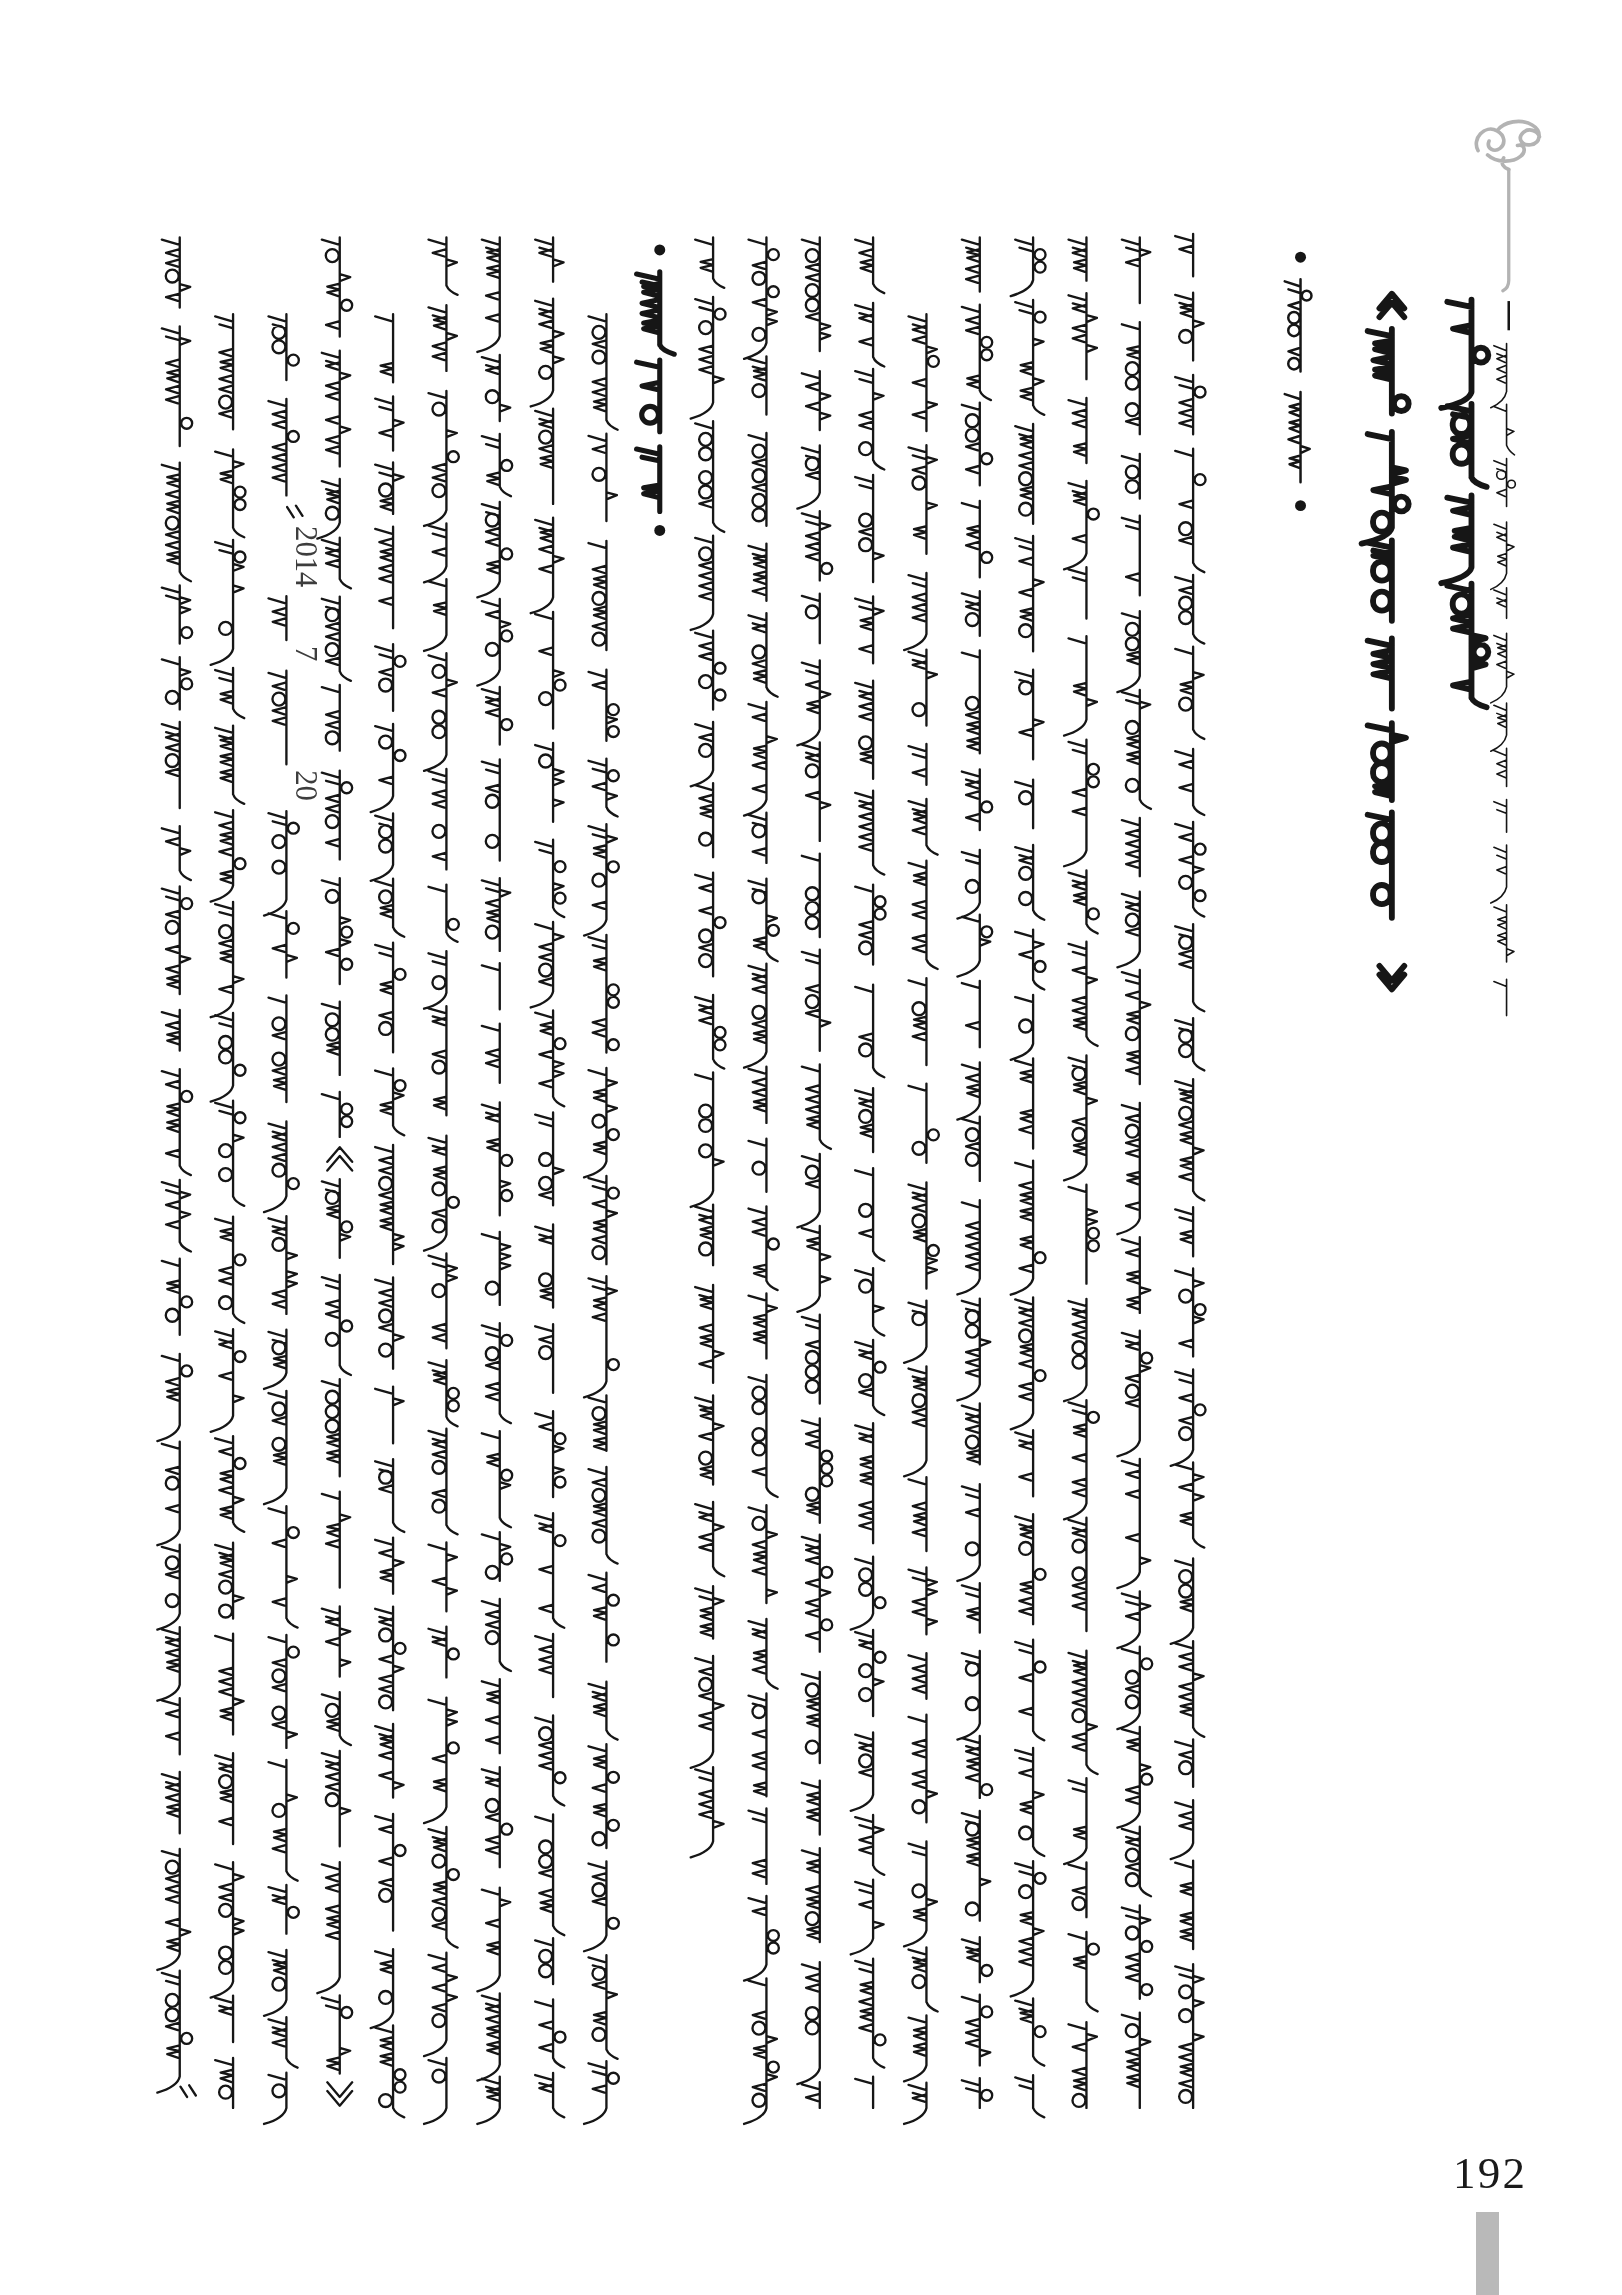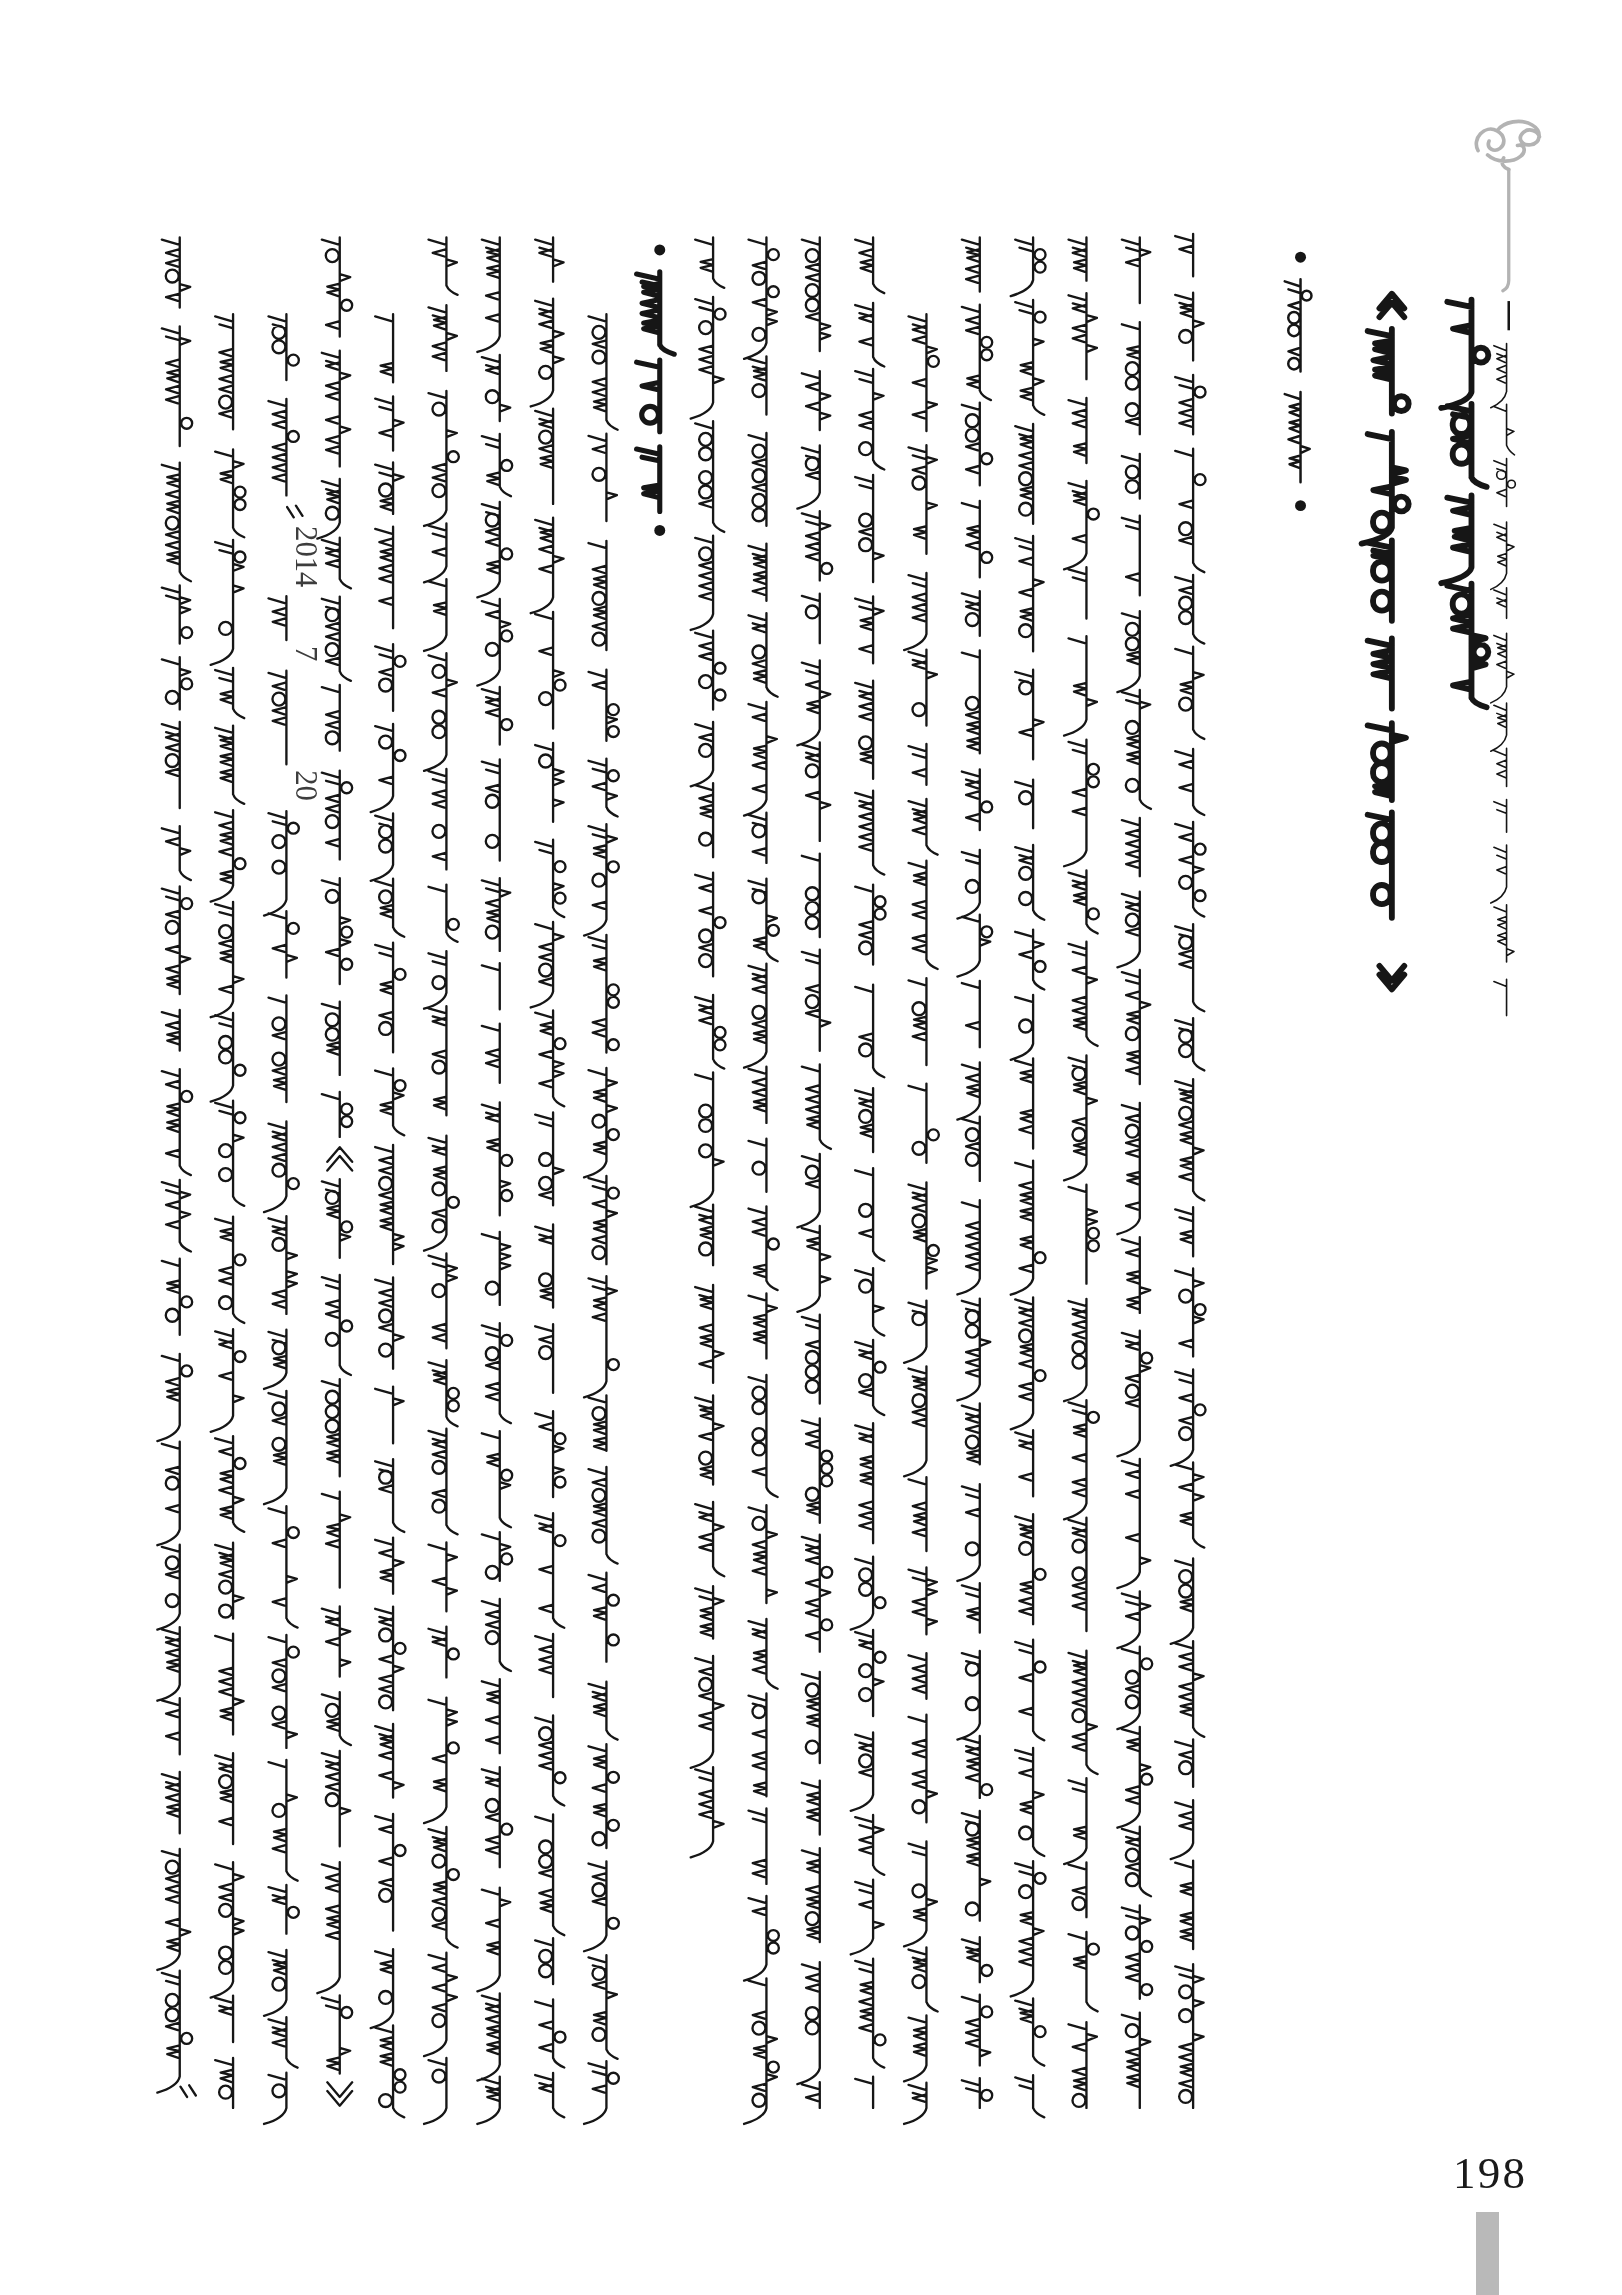--- a/index.html
+++ b/index.html
@@ -93,16 +93,16 @@
         <text transform="translate(405 1054) rotate(90)" font-family="&quot;Liberation Serif&quot;,&quot;DejaVu Serif&quot;,serif" font-size="42" fill="#3d3d3d">20</text>
         <path d="M 392 430 L 392 520.0180248403922 M 367.5 433 L 392 440 M 373.3 444 L 391.3 449 M 390.6 454.8 a 8.8 8.8 0 1 0 -17.7 0 a 8.8 8.8 0 1 0 17.7 0 M 390.6 474.6 a 8.8 8.8 0 1 0 -17.7 0 a 8.8 8.8 0 1 0 17.7 0 M 409.0 492.9 a 7.5 7.5 0 1 0 -15.0 0 a 7.5 7.5 0 1 0 15.0 0M 392 545.7921383548528 L 392 678 M 367.5 548.7921383548528 L 392 555.7921383548528 M 392 561.8 L 373.3 566.8 L 389.3 571.8 M 392 575.8 L 373.3 580.8 L 389.3 585.8 M 409.0 597.3 a 7.5 7.5 0 1 0 -15.0 0 a 7.5 7.5 0 1 0 15.0 0 M 392 606.8 L 373.3 611.8 L 389.3 616.8 M 392 620.8 L 373.3 625.8 L 389.3 630.8 M 392 634.8 L 373.3 639.8 L 389.3 644.8 M 392 648.8 L 373.3 653.8 L 389.3 658.8 M 393 694 L 402 708 M 405 692 L 414 706M 392 816 L 392 876 M 367.5 819 L 392 826 M 392 832.0 L 373.3 837.0 L 389.3 842.0 M 392 846.0 L 373.3 851.0 L 389.3 856.0M 392 918 L 392 1046 M 367.5 921 L 392 928 M 392 934.0 L 373.3 939.0 L 389.3 944.0 M 390.6 956.8 a 8.8 8.8 0 1 0 -17.7 0 a 8.8 8.8 0 1 0 17.7 0 M 392 967.7 L 373.3 972.7 L 389.3 977.7 M 392 981.7 L 373.3 986.7 L 389.3 991.7M 392 1110 L 392 1231.0189396701753 M 367.5 1113 L 392 1120 M 373.3 1124 L 391.3 1129 M 409.0 1133.5 a 7.5 7.5 0 1 0 -15.0 0 a 7.5 7.5 0 1 0 15.0 0 M 390.6 1151.8 a 8.8 8.8 0 1 0 -17.7 0 a 8.8 8.8 0 1 0 17.7 0 M 390.6 1186.7 a 8.8 8.8 0 1 0 -17.7 0 a 8.8 8.8 0 1 0 17.7 0 M 392 1231.0189396701753 Q 389 1245.0189396701753 361.4 1253.0189396701753M 392 1247.1503124125302 L 392 1337.888137683738 M 367.5 1250.1503124125302 L 392 1257.1503124125302 M 409.0 1270.6 a 7.5 7.5 0 1 0 -15.0 0 a 7.5 7.5 0 1 0 15.0 0 M 392 1292.9 L 373.3 1297.9 L 389.3 1302.9 M 392 1306.9 L 406.3 1310.9 L 393.7 1315.9M 392 1362.4930439344607 L 392 1508.2745830006897 M 367.5 1365.4930439344607 L 392 1372.4930439344607 M 390.6 1401.2 a 8.8 8.8 0 1 0 -17.7 0 a 8.8 8.8 0 1 0 17.7 0 M 392 1412.1 L 373.3 1417.1 L 389.3 1422.1 M 390.6 1449.5 a 8.8 8.8 0 1 0 -17.7 0 a 8.8 8.8 0 1 0 17.7 0 M 392 1460.4 L 373.3 1465.4 L 389.3 1470.4 M 392 1474.4 L 375.0 1478.4 L 392 1482.4 L 375.0 1486.4 L 390.0 1491.4M 392 1534.8022975847125 L 392 1637.0001017795876 M 367.5 1537.8022975847125 L 392 1544.8022975847125 M 373.3 1548.8022975847125 L 391.3 1553.8022975847125 M 392 1550.8 L 373.3 1555.8 L 389.3 1560.8 M 392 1564.8 L 373.3 1569.8 L 389.3 1574.8 M 392 1578.8 L 373.3 1583.8 L 389.3 1588.8 M 390.6 1601.6 a 8.8 8.8 0 1 0 -17.7 0 a 8.8 8.8 0 1 0 17.7 0 M 409.0 1620.0 a 7.5 7.5 0 1 0 -15.0 0 a 7.5 7.5 0 1 0 15.0 0 M 392 1637.0001017795876 Q 389 1651.0001017795876 361.4 1659.0001017795876M 392 1664.4021830419078 L 392 1798.2257188614458 M 367.5 1667.4021830419078 L 392 1674.4021830419078 M 373.3 1678.4021830419078 L 391.3 1683.4021830419078 M 392 1680.4 L 373.3 1685.4 L 389.3 1690.4 M 390.6 1703.2 a 8.8 8.8 0 1 0 -17.7 0 a 8.8 8.8 0 1 0 17.7 0 M 392 1714.1 L 406.3 1718.1 L 393.7 1723.1 M 392 1739.6 L 406.3 1743.6 L 393.7 1748.6 M 392 1752.6 L 406.3 1756.6 L 393.7 1761.6 M 392 1765.6 L 373.3 1770.6 L 389.3 1775.6 M 392 1779.6 L 373.3 1784.6 L 389.3 1789.6M 392 1819.8653006935492 L 392 1878.9531214195304 M 367.5 1822.8653006935492 L 392 1829.8653006935492 M 373.3 1833.8653006935492 L 391.3 1838.8653006935492 M 390.6 1844.7 a 8.8 8.8 0 1 0 -17.7 0 a 8.8 8.8 0 1 0 17.7 0 M 392 1855.6 L 375.0 1859.6 L 392 1863.6 L 375.0 1867.6 L 390.0 1872.6 M 392 1878.9531214195304 Q 389 1892.9531214195304 361.4 1900.9531214195304M 392 1903.5725059914403 L 392 2036.6856866744347 M 367.5 1906.5725059914403 L 392 1913.5725059914403 M 390.6 1928.4 a 8.8 8.8 0 1 0 -17.7 0 a 8.8 8.8 0 1 0 17.7 0 M 392 1939.3 L 373.3 1944.3 L 389.3 1949.3 M 390.6 1976.7 a 8.8 8.8 0 1 0 -17.7 0 a 8.8 8.8 0 1 0 17.7 0 M 392 1987.6 L 375.0 1991.6 L 392 1995.6 L 375.0 1999.6 L 390.0 2004.6 M 392 2036.6856866744347 Q 389 2050.6856866744347 361.4 2058.6856866744347M 392 2061.4414438526146 L 392 2214.5880645667203 M 367.5 2064.4414438526146 L 392 2071.4414438526146 M 409.0 2097.5 a 7.5 7.5 0 1 0 -15.0 0 a 7.5 7.5 0 1 0 15.0 0 M 392 2107.0 L 373.3 2112.0 L 389.3 2117.0 M 392 2156.8 L 406.3 2160.8 L 393.7 2165.8 M 392 2187.4 L 373.3 2192.4 L 389.3 2197.4 M 392 2214.5880645667203 Q 395 2222.5880645667203 407.3 2227.5880645667203M 392 2237.7477490021847 L 392 2392.2266539656557 M 367.5 2240.7477490021847 L 392 2247.7477490021847 M 409.0 2261.2 a 7.5 7.5 0 1 0 -15.0 0 a 7.5 7.5 0 1 0 15.0 0 M 392 2270.7 L 373.3 2275.7 L 389.3 2280.7 M 390.6 2293.6 a 8.8 8.8 0 1 0 -17.7 0 a 8.8 8.8 0 1 0 17.7 0 M 392 2304.5 L 373.3 2309.5 L 389.3 2314.5 M 390.6 2344.6 a 8.8 8.8 0 1 0 -17.7 0 a 8.8 8.8 0 1 0 17.7 0 M 392 2355.5 L 373.3 2360.5 L 389.3 2365.5 M 392 2369.5 L 406.3 2373.5 L 393.7 2378.5M 392 2408.8256487608887 L 392 2561.0124053163454 M 367.5 2411.8256487608887 L 392 2418.8256487608887 M 392 2455.9 L 406.3 2459.9 L 393.7 2464.9 M 390.6 2477.8 a 8.8 8.8 0 1 0 -17.7 0 a 8.8 8.8 0 1 0 17.7 0 M 392 2503.0 L 375.0 2507.0 L 392 2511.0 L 375.0 2515.0 L 390.0 2520.0 M 392 2525.0 L 373.3 2530.0 L 389.3 2535.0 M 392 2561.0124053163454 Q 395 2569.0124053163454 407.3 2574.0124053163454M 392 2579.777226950042 L 392 2646.498559155967 M 367.5 2582.777226950042 L 392 2589.777226950042 M 373.3 2593.777226950042 L 391.3 2598.777226950042 M 392 2595.8 L 373.3 2600.8 L 389.3 2605.8 M 409.0 2617.3 a 7.5 7.5 0 1 0 -15.0 0 a 7.5 7.5 0 1 0 15.0 0M 392 2668.764485525433 L 392 2736.87280251598 M 367.5 2671.764485525433 L 392 2678.764485525433 M 373.3 2682.764485525433 L 391.3 2687.764485525433 M 392 2684.8 L 375.0 2688.8 L 392 2692.8 L 375.0 2696.8 L 390.0 2701.8 M 390.6 2715.6 a 8.8 8.8 0 1 0 -17.7 0 a 8.8 8.8 0 1 0 17.7 0 M 392 2736.87280251598 Q 389 2750.87280251598 361.4 2758.87280251598M 392 2760.8257186901756 L 392 2816.9274896918796 M 367.5 2763.8257186901756 L 392 2770.8257186901756 M 373.3 2774.8257186901756 L 391.3 2779.8257186901756 M 392 2776.8 L 373.3 2781.8 L 389.3 2786.8 M 392 2790.8 L 373.3 2795.8 L 389.3 2800.8 M 392 2816.9274896918796 Q 395 2824.9274896918796 407.3 2829.9274896918796M 392 2836.7919825189747 L 392 2885 M 367.5 2839.7919825189747 L 392 2846.7919825189747 M 390.6 2861.6 a 8.8 8.8 0 1 0 -17.7 0 a 8.8 8.8 0 1 0 17.7 0 M 392 2885 Q 389 2899 361.4 2907" fill="none" stroke="#161616" stroke-width="3.2" stroke-linecap="round" stroke-linejoin="round"></path>
       </g>
       <g>
         <path d="M 319 430 L 319 587.5031389365904 M 294.5 433 L 319 440 M 300.3 444 L 318.3 449 M 319 477.4 L 300.3 482.4 L 316.3 487.4 M 319 491.4 L 302.0 495.4 L 319 499.4 L 302.0 503.4 L 317.0 508.4 M 319 513.4 L 300.3 518.4 L 316.3 523.4 M 319 527.4 L 300.3 532.4 L 316.3 537.4 M 317.6 550.3 a 8.8 8.8 0 1 0 -17.7 0 a 8.8 8.8 0 1 0 17.7 0 M 319 561.2 L 300.3 566.2 L 316.3 571.2M 319 615.0186989442445 L 319 722.3163561834954 M 294.5 618.0186989442445 L 319 625.0186989442445 M 319 631.0 L 333.3 635.0 L 320.7 640.0 M 319 644.0 L 302.0 648.0 L 319 652.0 L 302.0 656.0 L 317.0 661.0 M 336.0 673.5 a 7.5 7.5 0 1 0 -15.0 0 a 7.5 7.5 0 1 0 15.0 0 M 336.0 690.5 a 7.5 7.5 0 1 0 -15.0 0 a 7.5 7.5 0 1 0 15.0 0 M 319 722.3163561834954 Q 322 730.3163561834954 334.3 735.3163561834954M 319 738.8097908827476 L 319 887.9934613374062 M 294.5 741.8097908827476 L 319 748.8097908827476 M 300.3 752.8097908827476 L 318.3 757.8097908827476 M 336.0 762.3 a 7.5 7.5 0 1 0 -15.0 0 a 7.5 7.5 0 1 0 15.0 0 M 319 771.8 L 333.3 775.8 L 320.7 780.8 M 319 801.3 L 333.3 805.3 L 320.7 810.3 M 317.6 860.0 a 8.8 8.8 0 1 0 -17.7 0 a 8.8 8.8 0 1 0 17.7 0 M 319 887.9934613374062 Q 316 901.9934613374062 288.4 909.9934613374062M 319 913.9817663016729 L 319 969.8912165001966 M 294.5 916.9817663016729 L 319 923.9817663016729 M 300.3 927.9817663016729 L 318.3 932.9817663016729 M 319 945.6 L 302.0 949.6 L 319 953.6 L 302.0 957.6 L 317.0 962.6 M 319 969.8912165001966 Q 322 977.8912165001966 334.3 982.8912165001966M 319 993.0062078959309 L 319 1087.1683163680136 M 294.5 996.0062078959309 L 319 1003.0062078959309 M 300.3 1007.0062078959309 L 318.3 1012.0062078959309 M 319 1009.0 L 302.0 1013.0 L 319 1017.0 L 302.0 1021.0 L 317.0 1026.0 M 319 1031.0 L 302.0 1035.0 L 319 1039.0 L 302.0 1043.0 L 317.0 1048.0 M 319 1053.0 L 302.0 1057.0 L 319 1061.0 L 302.0 1065.0 L 317.0 1070.0 M 319 1087.1683163680136 Q 322 1095.1683163680136 334.3 1100.1683163680136M 319 1108.6513162134215 L 319 1212.0251402850263 M 294.5 1111.6513162134215 L 319 1118.6513162134215 M 319 1124.7 L 300.3 1129.7 L 316.3 1134.7 M 319 1138.7 L 302.0 1142.7 L 319 1146.7 L 302.0 1150.7 L 317.0 1155.7 M 319 1160.7 L 300.3 1165.7 L 316.3 1170.7 M 336.0 1182.1 a 7.5 7.5 0 1 0 -15.0 0 a 7.5 7.5 0 1 0 15.0 0 M 319 1191.7 L 302.0 1195.7 L 319 1199.7 L 302.0 1203.7 L 317.0 1208.7 M 319 1212.0251402850263 Q 316 1226.0251402850263 288.4 1234.0251402850263M 319 1234.2982892482542 L 319 1370.1740626222454 M 294.5 1237.2982892482542 L 319 1244.2982892482542 M 300.3 1248.2982892482542 L 318.3 1253.2982892482542 M 317.6 1275.1 a 8.8 8.8 0 1 0 -17.7 0 a 8.8 8.8 0 1 0 17.7 0 M 319 1286.0 L 300.3 1291.0 L 316.3 1296.0 M 319 1300.0 L 302.0 1304.0 L 319 1308.0 L 302.0 1312.0 L 317.0 1317.0 M 319 1335.9 L 333.3 1339.9 L 320.7 1344.9 M 319 1348.9 L 300.3 1353.9 L 316.3 1358.9 M 319 1370.1740626222454 Q 316 1384.1740626222454 288.4 1392.1740626222454M 319 1386.457485345658 L 319 1485.7513078427874 M 294.5 1389.457485345658 L 319 1396.457485345658 M 300.3 1400.457485345658 L 318.3 1405.457485345658 M 317.6 1426.8 a 8.8 8.8 0 1 0 -17.7 0 a 8.8 8.8 0 1 0 17.7 0 M 317.6 1446.5 a 8.8 8.8 0 1 0 -17.7 0 a 8.8 8.8 0 1 0 17.7 0 M 336.0 1464.8 a 7.5 7.5 0 1 0 -15.0 0 a 7.5 7.5 0 1 0 15.0 0 M 319 1485.7513078427874 Q 316 1499.7513078427874 288.4 1507.7513078427874M 319 1506.3540516081266 L 319 1637.4359626634978 M 294.5 1509.3540516081266 L 319 1516.3540516081266 M 300.3 1520.3540516081266 L 318.3 1525.3540516081266 M 336.0 1529.8 a 7.5 7.5 0 1 0 -15.0 0 a 7.5 7.5 0 1 0 15.0 0 M 319 1552.9 L 333.3 1556.9 L 320.7 1561.9 M 317.6 1574.8 a 8.8 8.8 0 1 0 -17.7 0 a 8.8 8.8 0 1 0 17.7 0 M 317.6 1607.6 a 8.8 8.8 0 1 0 -17.7 0 a 8.8 8.8 0 1 0 17.7 0 M 319 1637.4359626634978 Q 322 1645.4359626634978 334.3 1650.4359626634978M 319 1665.0707340235822 L 319 1797.6221084147692 M 294.5 1668.0707340235822 L 319 1675.0707340235822 M 319 1681.1 L 302.0 1685.1 L 319 1689.1 L 302.0 1693.1 L 317.0 1698.1 M 336.0 1724.3 a 7.5 7.5 0 1 0 -15.0 0 a 7.5 7.5 0 1 0 15.0 0 M 319 1733.8 L 300.3 1738.8 L 316.3 1743.8 M 319 1747.8 L 300.3 1752.8 L 316.3 1757.8 M 317.6 1782.9 a 8.8 8.8 0 1 0 -17.7 0 a 8.8 8.8 0 1 0 17.7 0 M 319 1797.6221084147692 Q 322 1805.6221084147692 334.3 1810.6221084147692M 319 1819.135028745979 L 319 1937.5814539454877 M 294.5 1822.135028745979 L 319 1829.135028745979 M 300.3 1833.135028745979 L 318.3 1838.135028745979 M 319 1835.1 L 300.3 1840.1 L 316.3 1845.1 M 336.0 1856.6 a 7.5 7.5 0 1 0 -15.0 0 a 7.5 7.5 0 1 0 15.0 0 M 319 1878.1 L 300.3 1883.1 L 316.3 1888.1 M 319 1909.6 L 333.3 1913.6 L 320.7 1918.6 M 319 1937.5814539454877 Q 316 1951.5814539454877 288.4 1959.5814539454877M 319 1965.511068196036 L 319 2083.5482101161033 M 294.5 1968.511068196036 L 319 1975.511068196036 M 319 1981.5 L 300.3 1986.5 L 316.3 1991.5 M 336.0 2003.0 a 7.5 7.5 0 1 0 -15.0 0 a 7.5 7.5 0 1 0 15.0 0 M 319 2012.5 L 302.0 2016.5 L 319 2020.5 L 302.0 2024.5 L 317.0 2029.5 M 319 2034.5 L 300.3 2039.5 L 316.3 2044.5 M 319 2048.5 L 333.3 2052.5 L 320.7 2057.5 M 319 2061.5 L 302.0 2065.5 L 319 2069.5 L 302.0 2073.5 L 317.0 2078.5 M 319 2083.5482101161033 Q 322 2091.5482101161033 334.3 2096.5482101161033M 319 2111.330128731206 L 319 2215.248664759565 M 294.5 2114.330128731206 L 319 2121.330128731206 M 300.3 2125.330128731206 L 318.3 2130.330128731206 M 319 2127.3 L 302.0 2131.3 L 319 2135.3 L 302.0 2139.3 L 317.0 2144.3 M 319 2149.3 L 300.3 2154.3 L 316.3 2159.3 M 317.6 2172.2 a 8.8 8.8 0 1 0 -17.7 0 a 8.8 8.8 0 1 0 17.7 0 M 319 2183.1 L 333.3 2187.1 L 320.7 2192.1 M 317.6 2204.9 a 8.8 8.8 0 1 0 -17.7 0 a 8.8 8.8 0 1 0 17.7 0M 319 2235.957927837502 L 319 2373.7641869448125 M 294.5 2238.957927837502 L 319 2245.957927837502 M 319 2282.3 L 300.3 2287.3 L 316.3 2292.3 M 319 2296.3 L 300.3 2301.3 L 316.3 2306.3 M 319 2310.3 L 300.3 2315.3 L 316.3 2320.3 M 319 2324.3 L 333.3 2328.3 L 320.7 2333.3 M 319 2337.3 L 302.0 2341.3 L 319 2345.3 L 302.0 2349.3 L 317.0 2354.3M 319 2399.5453094793484 L 319 2523.9259578296915 M 294.5 2402.5453094793484 L 319 2409.5453094793484 M 300.3 2413.5453094793484 L 318.3 2418.5453094793484 M 319 2415.5 L 300.3 2420.5 L 316.3 2425.5 M 317.6 2438.4 a 8.8 8.8 0 1 0 -17.7 0 a 8.8 8.8 0 1 0 17.7 0 M 319 2449.3 L 302.0 2453.3 L 319 2457.3 L 302.0 2461.3 L 317.0 2466.3 M 319 2487.8 L 300.3 2492.8 L 316.3 2497.8M 319 2548.7141375560313 L 319 2712.0033226246014 M 294.5 2551.7141375560313 L 319 2558.7141375560313 M 319 2564.7 L 333.3 2568.7 L 320.7 2573.7 M 319 2577.7 L 300.3 2582.7 L 316.3 2587.7 M 319 2591.7 L 300.3 2596.7 L 316.3 2601.7 M 317.6 2614.6 a 8.8 8.8 0 1 0 -17.7 0 a 8.8 8.8 0 1 0 17.7 0 M 319 2625.4 L 333.3 2629.4 L 320.7 2634.4 M 319 2638.4 L 333.3 2642.4 L 320.7 2647.4 M 317.6 2673.0 a 8.8 8.8 0 1 0 -17.7 0 a 8.8 8.8 0 1 0 17.7 0 M 317.6 2692.7 a 8.8 8.8 0 1 0 -17.7 0 a 8.8 8.8 0 1 0 17.7 0 M 319 2712.0033226246014 Q 316 2726.0033226246014 288.4 2734.0033226246014M 319 2731.26043598447 L 319 2794.934774851892 M 294.5 2734.26043598447 L 319 2741.26043598447 M 300.3 2745.26043598447 L 318.3 2750.26043598447 M 319 2747.3 L 300.3 2752.3 L 316.3 2757.3M 319 2816.564600240905 L 319 2885 M 294.5 2819.564600240905 L 319 2826.564600240905 M 319 2832.6 L 302.0 2836.6 L 319 2840.6 L 302.0 2844.6 L 317.0 2849.6 M 317.6 2863.4 a 8.8 8.8 0 1 0 -17.7 0 a 8.8 8.8 0 1 0 17.7 0" fill="none" stroke="#161616" stroke-width="3.2" stroke-linecap="round" stroke-linejoin="round"></path>
       </g>
       <g>
         <path d="M 246 325 L 246 420.95999407349154 M 221.5 328 L 246 335 M 246 341.0 L 227.3 346.0 L 243.3 351.0 M 246 355.0 L 227.3 360.0 L 243.3 365.0 M 244.6 377.8 a 8.8 8.8 0 1 0 -17.7 0 a 8.8 8.8 0 1 0 17.7 0 M 246 388.7 L 260.3 392.7 L 247.7 397.7 M 246 401.7 L 227.3 406.7 L 243.3 411.7M 246 446.53288078820333 L 246 610.3340322417207 M 221.5 449.53288078820333 L 246 456.53288078820333 M 227.3 460.53288078820333 L 245.3 465.53288078820333 M 246 462.5 L 260.3 466.5 L 247.7 471.5 M 246 491.9 L 227.3 496.9 L 243.3 501.9 M 246 505.9 L 229.0 509.9 L 246 513.9 L 229.0 517.9 L 244.0 522.9 M 246 527.9 L 227.3 532.9 L 243.3 537.9 M 246 541.9 L 227.3 546.9 L 243.3 551.9 M 263.0 579.3 a 7.5 7.5 0 1 0 -15.0 0 a 7.5 7.5 0 1 0 15.0 0M 246 633.0991238891147 L 246 782.430296682287 M 221.5 636.0991238891147 L 246 643.0991238891147 M 246 649.1 L 229.0 653.1 L 246 657.1 L 229.0 661.1 L 244.0 666.1 M 246 671.1 L 227.3 676.1 L 243.3 681.1 M 246 685.1 L 229.0 689.1 L 246 693.1 L 229.0 697.1 L 244.0 702.1 M 244.6 715.9 a 8.8 8.8 0 1 0 -17.7 0 a 8.8 8.8 0 1 0 17.7 0 M 246 726.8 L 227.3 731.8 L 243.3 736.8 M 246 740.8 L 227.3 745.8 L 243.3 750.8 M 246 754.8 L 229.0 758.8 L 246 762.8 L 229.0 766.8 L 244.0 771.8 M 246 782.430296682287 Q 249 790.430296682287 261.3 795.430296682287M 246 801.1930518052541 L 246 880.6864705719054 M 221.5 804.1930518052541 L 246 811.1930518052541 M 227.3 815.1930518052541 L 245.3 820.1930518052541 M 246 817.2 L 260.3 821.2 L 247.7 826.2 M 246 830.2 L 260.3 834.2 L 247.7 839.2 M 263.0 865.8 a 7.5 7.5 0 1 0 -15.0 0 a 7.5 7.5 0 1 0 15.0 0M 246 899.5234704781324 L 246 970.9057302582078 M 221.5 902.5234704781324 L 246 909.5234704781324 M 246 915.5 L 260.3 919.5 L 247.7 924.5 M 263.0 936.0 a 7.5 7.5 0 1 0 -15.0 0 a 7.5 7.5 0 1 0 15.0 0 M 244.6 954.4 a 8.8 8.8 0 1 0 -17.7 0 a 8.8 8.8 0 1 0 17.7 0M 246 988.1064920262434 L 246 1105.9905201564543 M 221.5 991.1064920262434 L 246 998.1064920262434 M 227.3 1002.1064920262434 L 245.3 1007.1064920262434 M 246 1004.1 L 227.3 1009.1 L 243.3 1014.1 M 246 1018.1 L 227.3 1023.1 L 243.3 1028.1 M 244.6 1040.9 a 8.8 8.8 0 1 0 -17.7 0 a 8.8 8.8 0 1 0 17.7 0 M 246 1051.8 L 227.3 1056.8 L 243.3 1061.8M 246 1130.6089015263133 L 246 1191.4742613099515 M 221.5 1133.6089015263133 L 246 1140.6089015263133 M 246 1146.6 L 227.3 1151.6 L 243.3 1156.6 M 246 1160.6 L 260.3 1164.6 L 247.7 1169.6 M 246 1191.4742613099515 Q 249 1199.4742613099515 261.3 1204.4742613099515M 246 1213.2506643533707 L 246 1360.422909331508 M 221.5 1216.2506643533707 L 246 1223.2506643533707 M 227.3 1227.2506643533707 L 245.3 1232.2506643533707 M 263.0 1236.7 a 7.5 7.5 0 1 0 -15.0 0 a 7.5 7.5 0 1 0 15.0 0 M 246 1246.3 L 227.3 1251.3 L 243.3 1256.3 M 244.6 1269.1 a 8.8 8.8 0 1 0 -17.7 0 a 8.8 8.8 0 1 0 17.7 0 M 246 1294.1 L 227.3 1299.1 L 243.3 1304.1 M 246 1308.1 L 260.3 1312.1 L 247.7 1317.1 M 246 1321.1 L 227.3 1326.1 L 243.3 1331.1 M 246 1335.1 L 229.0 1339.1 L 246 1343.1 L 229.0 1347.1 L 244.0 1352.1M 246 1382.1406962256879 L 246 1437.7496546902694 M 221.5 1385.1406962256879 L 246 1392.1406962256879 M 246 1398.1 L 227.3 1403.1 L 243.3 1408.1 M 246 1412.1 L 229.0 1416.1 L 246 1420.1 L 229.0 1424.1 L 244.0 1429.1M 246 1463.1349153076299 L 246 1595.3097351132892 M 221.5 1466.1349153076299 L 246 1473.1349153076299 M 246 1479.1 L 227.3 1484.1 L 243.3 1489.1 M 263.0 1500.6 a 7.5 7.5 0 1 0 -15.0 0 a 7.5 7.5 0 1 0 15.0 0 M 246 1510.1 L 229.0 1514.1 L 246 1518.1 L 229.0 1522.1 L 244.0 1527.1 M 246 1532.1 L 229.0 1536.1 L 246 1540.1 L 229.0 1544.1 L 244.0 1549.1 M 246 1573.4 L 227.3 1578.4 L 243.3 1583.4 M 246 1595.3097351132892 Q 249 1603.3097351132892 261.3 1608.3097351132892M 246 1614.9404270979576 L 246 1699.7926174462773 M 221.5 1617.9404270979576 L 246 1624.9404270979576 M 227.3 1628.9404270979576 L 245.3 1633.9404270979576 M 246 1630.9 L 260.3 1634.9 L 247.7 1639.9 M 246 1643.9 L 227.3 1648.9 L 243.3 1653.9 M 246 1657.9 L 260.3 1661.9 L 247.7 1666.9 M 246 1670.9 L 227.3 1675.9 L 243.3 1680.9 M 246 1699.7926174462773 Q 249 1707.7926174462773 261.3 1712.7926174462773M 246 1722.7225998290814 L 246 1826.7926350296475 M 221.5 1725.7225998290814 L 246 1732.7225998290814 M 246 1752.3 L 229.0 1756.3 L 246 1760.3 L 229.0 1764.3 L 244.0 1769.3 M 263.0 1781.8 a 7.5 7.5 0 1 0 -15.0 0 a 7.5 7.5 0 1 0 15.0 0 M 244.6 1800.1 a 8.8 8.8 0 1 0 -17.7 0 a 8.8 8.8 0 1 0 17.7 0M 246 1852.8538790945895 L 246 1950.2418741276488 M 221.5 1855.8538790945895 L 246 1862.8538790945895 M 263.0 1876.3 a 7.5 7.5 0 1 0 -15.0 0 a 7.5 7.5 0 1 0 15.0 0 M 246 1885.9 L 227.3 1890.9 L 243.3 1895.9 M 246 1899.9 L 229.0 1903.9 L 246 1907.9 L 229.0 1911.9 L 244.0 1916.9 M 246 1950.2418741276488 Q 243 1964.2418741276488 215.4 1972.2418741276488M 246 1973.0661729462445 L 246 2092.8776669730432 M 221.5 1976.0661729462445 L 246 1983.0661729462445 M 246 2007.2 L 227.3 2012.2 L 243.3 2017.2 M 244.6 2030.0 a 8.8 8.8 0 1 0 -17.7 0 a 8.8 8.8 0 1 0 17.7 0 M 246 2059.6 L 227.3 2064.6 L 243.3 2069.6 M 246 2092.8776669730432 Q 243 2106.8776669730432 215.4 2114.8776669730432M 246 2114.0684682787396 L 246 2208.3275244715624 M 221.5 2117.0684682787396 L 246 2124.0684682787396 M 244.6 2138.9 a 8.8 8.8 0 1 0 -17.7 0 a 8.8 8.8 0 1 0 17.7 0 M 246 2149.8 L 227.3 2154.8 L 243.3 2159.8 M 244.6 2190.6 a 8.8 8.8 0 1 0 -17.7 0 a 8.8 8.8 0 1 0 17.7 0 M 246 2208.3275244715624 Q 243 2222.3275244715624 215.4 2230.3275244715624M 246 2226.8940134006552 L 246 2305.7011525132693 M 221.5 2229.8940134006552 L 246 2236.8940134006552 M 227.3 2240.8940134006552 L 245.3 2245.8940134006552 M 246 2242.9 L 227.3 2247.9 L 243.3 2252.9 M 246 2256.9 L 227.3 2261.9 L 243.3 2266.9 M 246 2270.9 L 229.0 2274.9 L 246 2278.9 L 229.0 2282.9 L 244.0 2287.9 M 246 2305.7011525132693 Q 243 2319.7011525132693 215.4 2327.7011525132693M 246 2324.211829461623 L 246 2401.0997926942073 M 221.5 2327.211829461623 L 246 2334.211829461623 M 246 2340.2 L 227.3 2345.2 L 243.3 2350.2 M 246 2371.0 L 227.3 2376.0 L 243.3 2381.0M 246 2425.1782922218554 L 246 2509.0400307001546 M 221.5 2428.1782922218554 L 246 2435.1782922218554 M 227.3 2439.1782922218554 L 245.3 2444.1782922218554 M 246 2441.2 L 227.3 2446.2 L 243.3 2451.2 M 246 2455.2 L 227.3 2460.2 L 243.3 2465.2 M 246 2469.2 L 229.0 2473.2 L 246 2477.2 L 229.0 2481.2 L 244.0 2486.2M 246 2530.4769034627825 L 246 2674.2316111470573 M 221.5 2533.4769034627825 L 246 2540.4769034627825 M 244.6 2555.3 a 8.8 8.8 0 1 0 -17.7 0 a 8.8 8.8 0 1 0 17.7 0 M 246 2566.2 L 227.3 2571.2 L 243.3 2576.2 M 246 2580.2 L 227.3 2585.2 L 243.3 2590.2 M 246 2594.2 L 227.3 2599.2 L 243.3 2604.2 M 246 2626.0 L 227.3 2631.0 L 243.3 2636.0 M 246 2640.0 L 260.3 2644.0 L 247.7 2649.0 M 246 2653.0 L 229.0 2657.0 L 246 2661.0 L 229.0 2665.0 L 244.0 2670.0 M 246 2674.2316111470573 Q 243 2688.2316111470573 215.4 2696.2316111470573M 246 2697.2870084545575 L 246 2842 M 221.5 2700.2870084545575 L 246 2707.2870084545575 M 227.3 2711.2870084545575 L 245.3 2716.2870084545575 M 244.6 2737.8 a 8.8 8.8 0 1 0 -17.7 0 a 8.8 8.8 0 1 0 17.7 0 M 244.6 2757.5 a 8.8 8.8 0 1 0 -17.7 0 a 8.8 8.8 0 1 0 17.7 0 M 246 2768.4 L 227.3 2773.4 L 243.3 2778.4 M 263.0 2789.9 a 7.5 7.5 0 1 0 -15.0 0 a 7.5 7.5 0 1 0 15.0 0 M 246 2799.4 L 229.0 2803.4 L 246 2807.4 L 229.0 2811.4 L 244.0 2816.4 M 246 2842 Q 243 2856 215.4 2864 M 247 2856 L 256 2870 M 259 2854 L 268 2868" fill="none" stroke="#161616" stroke-width="3.2" stroke-linecap="round" stroke-linejoin="round"></path>
       </g>
     </svg>
-  <div class="pageno">198</div>
+  <div class="pageno">192</div>
   <div class="footer-bar" style="left: 1476px; top: 2212px; width: 22.7px; height: 83px; background: rgb(185, 185, 185);"></div>
 </div>
 
 
 </body></html>

